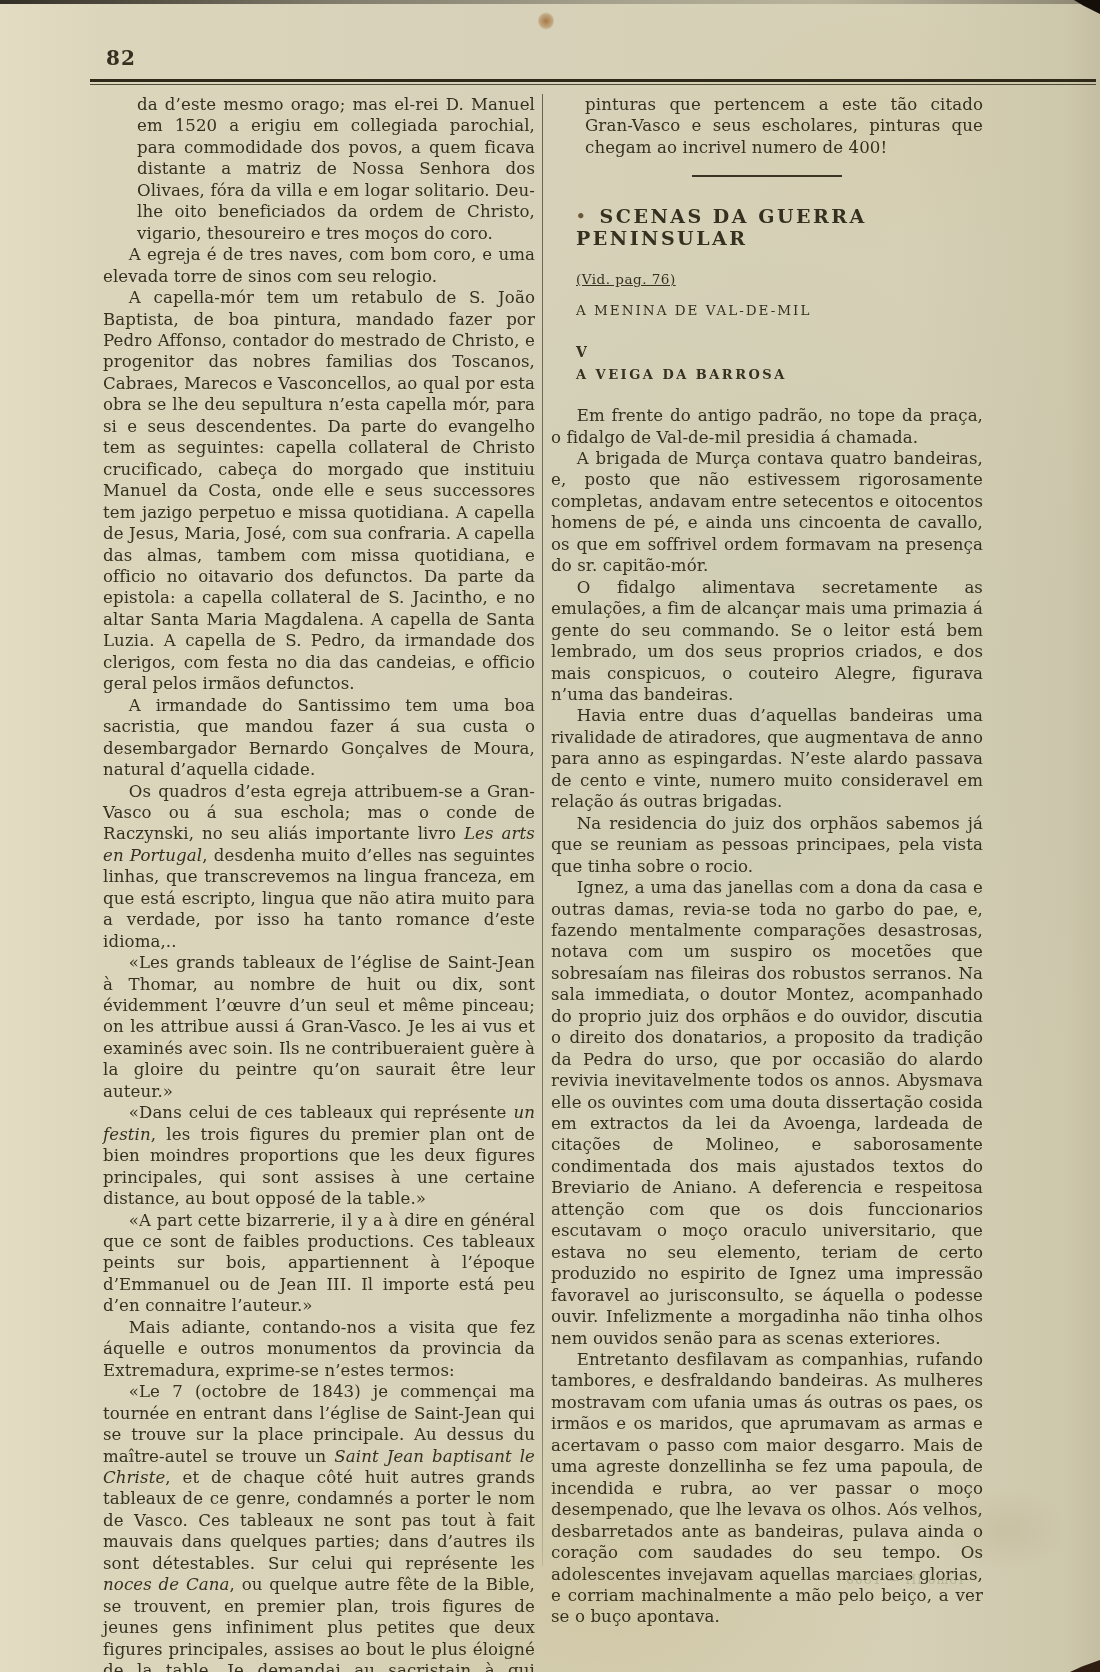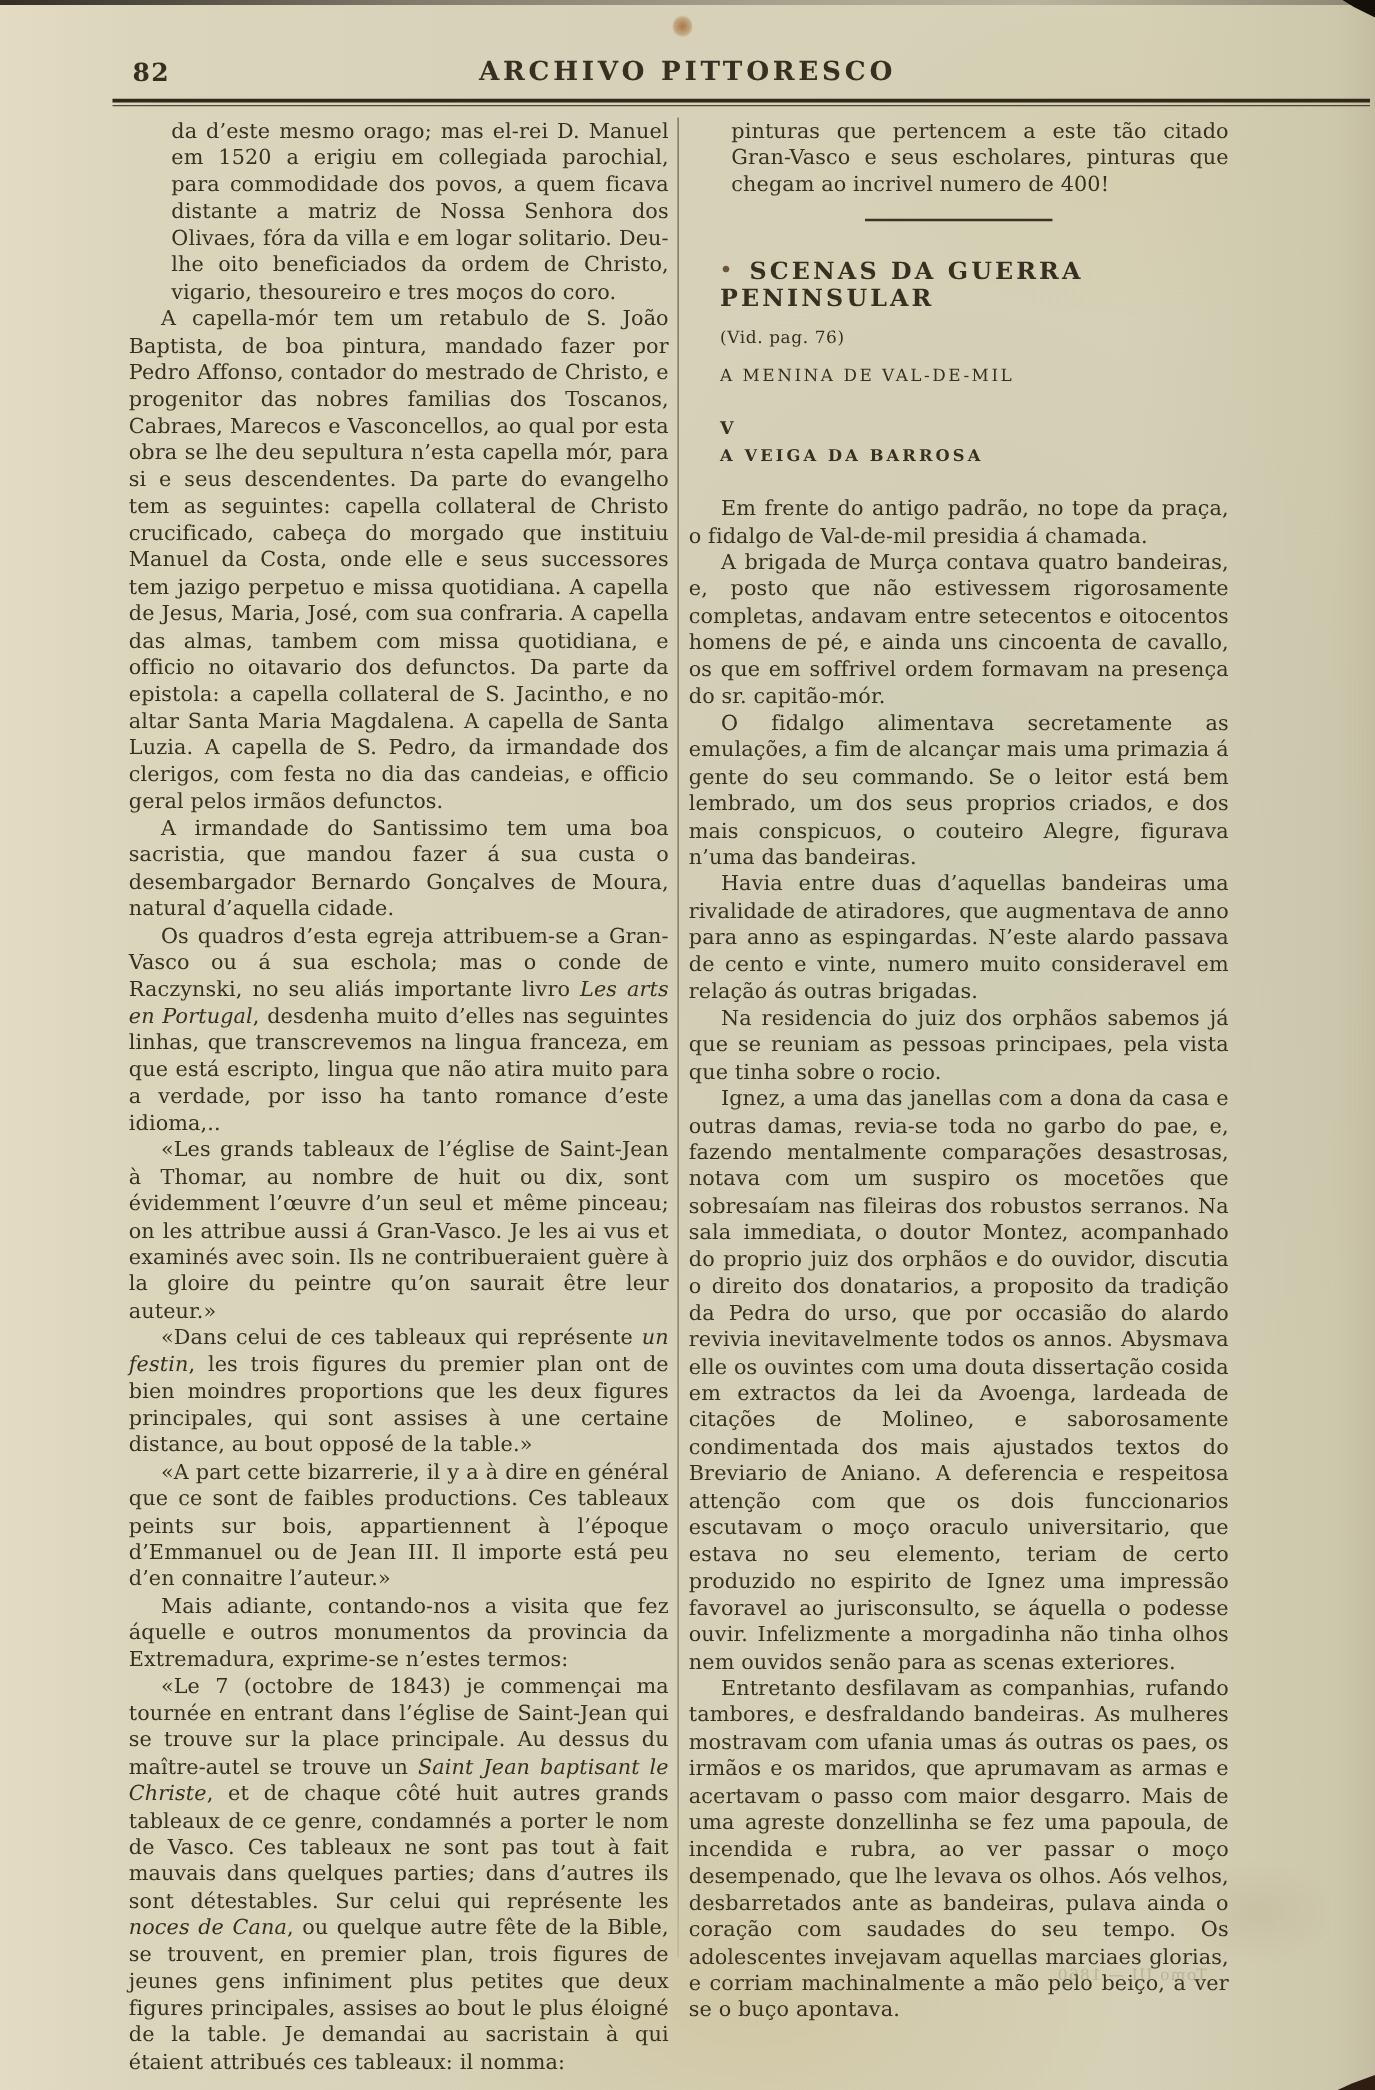--- a/index.html
+++ b/index.html
@@ -39,54 +39,54 @@
   .col p{margin:0;text-indent:1.55em;}
   .col p.no-indent{text-indent:0;margin-left:34px;}
   .column-divider{position:absolute;left:542px;top:94px;width:1px;height:1472px;
     background:linear-gradient(180deg,rgba(70,62,44,.75) 0%,rgba(70,62,44,.6) 90%,rgba(70,62,44,.15) 100%);}
   
   .section-rule{width:150px;height:2px;background:#3a3424;margin:17px auto 0;}
   .section-head{text-align:left;position:relative;left:25px;}
   .section-title{margin-top:29px;font-size:19px;font-weight:bold;letter-spacing:2.5px;}
   .footnote-mark{display:inline-block;color:#6b5838;font-size:15px;margin-right:14px;
     vertical-align:2px;letter-spacing:0;}
-  .section-vid{margin-top:10px;font-size:13.5px;letter-spacing:.5px;}
+  .section-vid{margin-top:20px;font-size:13.5px;letter-spacing:.5px;text-decoration:underline;}
   .section-sub{margin-top:9px;font-size:13.5px;letter-spacing:2px;}
   .section-num{margin-top:21px;font-size:14px;font-weight:bold;letter-spacing:1px;}
   .section-chap{font-size:13px;font-weight:bold;letter-spacing:2.5px;}
   .right-body{margin-top:20px;}
   
   .bleed-footer{position:absolute;left:845px;top:1572px;font-size:12.5px;letter-spacing:1px;
     color:#86906e;opacity:.4;transform:scaleX(-1);}
   i{font-style:italic;}
 </style>
 </head>
 <body>
 
 <div class="page">
 
   <div class="top-edge"></div>
   <div class="corner-tr"></div>
   <div class="corner-br"></div>
   <div class="stain"></div>
 
   <div class="page-number">82</div>
-  <div class="journal-title">ARCHIVO PITTORESCO</div>
 
   <div class="header-rule">
     <div class="thick"></div>
     <div class="thin"></div>
   </div>
 
   <div class="column-divider"></div>
 
   <div class="columns">
 
     <div class="col col-left">
         <p class="no-indent"><span>da d’este mesmo orago; mas el-rei D. Manuel em 1520 a erigiu em collegiada parochial, para commodidade dos povos, a quem ficava distante a matriz de Nossa Senhora dos Olivaes, fóra da villa e em logar solitario. Deu-lhe oito beneficiados da ordem de Christo, vigario, thesoureiro e tres moços do coro.</span></p>
+        <p><span>A egreja é de tres naves, com bom coro, e uma elevada torre de sinos com seu relogio.</span></p>
         <p><span>A capella-mór tem um retabulo de S. João Baptista, de boa pintura, mandado fazer por Pedro Affonso, contador do mestrado de Christo, e progenitor das nobres familias dos Toscanos, Cabraes, Marecos e Vasconcellos, ao qual por esta obra se lhe deu sepultura n’esta capella mór, para si e seus descendentes. Da parte do evangelho tem as seguintes: capella collateral de Christo crucificado, cabeça do morgado que instituiu Manuel da Costa, onde elle e seus successores tem jazigo perpetuo e missa quotidiana. A capella de Jesus, Maria, José, com sua confraria. A capella das almas, tambem com missa quotidiana, e officio no oitavario dos defunctos. Da parte da epistola: a capella collateral de S. Jacintho, e no altar Santa Maria Magdalena. A capella de Santa Luzia. A capella de S. Pedro, da irmandade dos clerigos, com festa no dia das candeias, e officio geral pelos irmãos defunctos.</span></p>
         <p><span>A irmandade do Santissimo tem uma boa sacristia, que mandou fazer á sua custa o desembargador Bernardo Gonçalves de Moura, natural d’aquella cidade.</span></p>
         <p><span>Os quadros d’esta egreja attribuem-se a Gran-Vasco ou á sua eschola; mas o conde de Raczynski, no seu aliás importante livro </span><i>Les arts en Portugal</i><span>, desdenha muito d’elles nas seguintes linhas, que transcrevemos na lingua franceza, em que está escripto, lingua que não atira muito para a verdade, por isso ha tanto romance d’este idioma,..</span></p>
         <p><span>«Les grands tableaux de l’église de Saint-Jean à Thomar, au nombre de huit ou dix, sont évidemment l’œuvre d’un seul et même pinceau; on les attribue aussi á Gran-Vasco. Je les ai vus et examinés avec soin. Ils ne contribueraient guère à la gloire du peintre qu’on saurait être leur auteur.»</span></p>
         <p><span>«Dans celui de ces tableaux qui représente </span><i>un festin</i><span>, les trois figures du premier plan ont de bien moindres proportions que les deux figures principales, qui sont assises à une certaine distance, au bout opposé de la table.»</span></p>
         <p><span>«A part cette bizarrerie, il y a à dire en général que ce sont de faibles productions. Ces tableaux peints sur bois, appartiennent à l’époque d’Emmanuel ou de Jean III. Il importe está peu d’en connaitre l’auteur.»</span></p>
         <p><span>Mais adiante, contando-nos a visita que fez áquelle e outros monumentos da provincia da Extremadura, exprime-se n’estes termos:</span></p>
         <p><span>«Le 7 (octobre de 1843) je commençai ma tournée en entrant dans l’église de Saint-Jean qui se trouve sur la place principale. Au dessus du maître-autel se trouve un </span><i>Saint Jean baptisant le Christe</i><span>, et de chaque côté huit autres grands tableaux de ce genre, condamnés a porter le nom de Vasco. Ces tableaux ne sont pas tout à fait mauvais dans quelques parties; dans d’autres ils sont détestables. Sur celui qui représente les </span><i>noces de Cana</i><span>, ou quelque autre fête de la Bible, se trouvent, en premier plan, trois figures de jeunes gens infiniment plus petites que deux figures principales, assises ao bout le plus éloigné de la table. Je demandai au sacristain à qui étaient attribués ces tableaux: il nomma: </span></p>
       </div>
 

